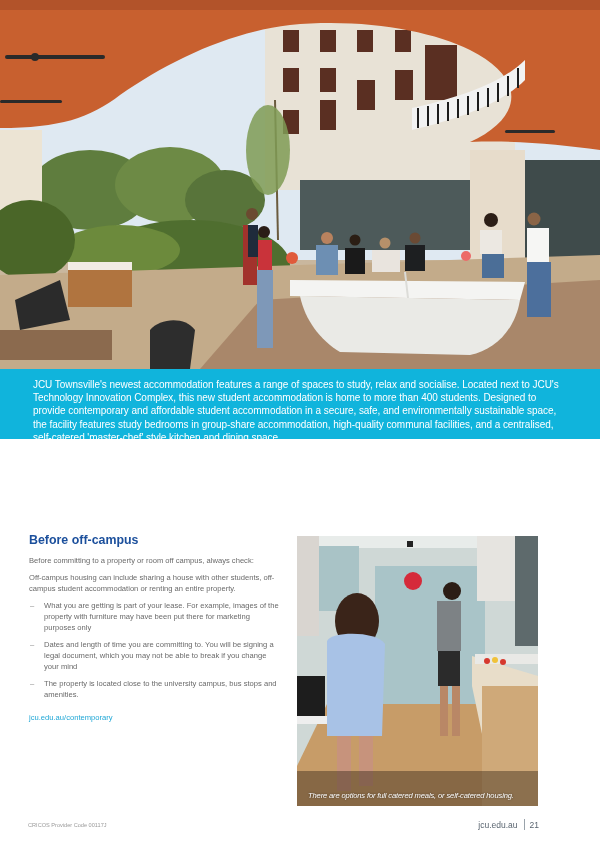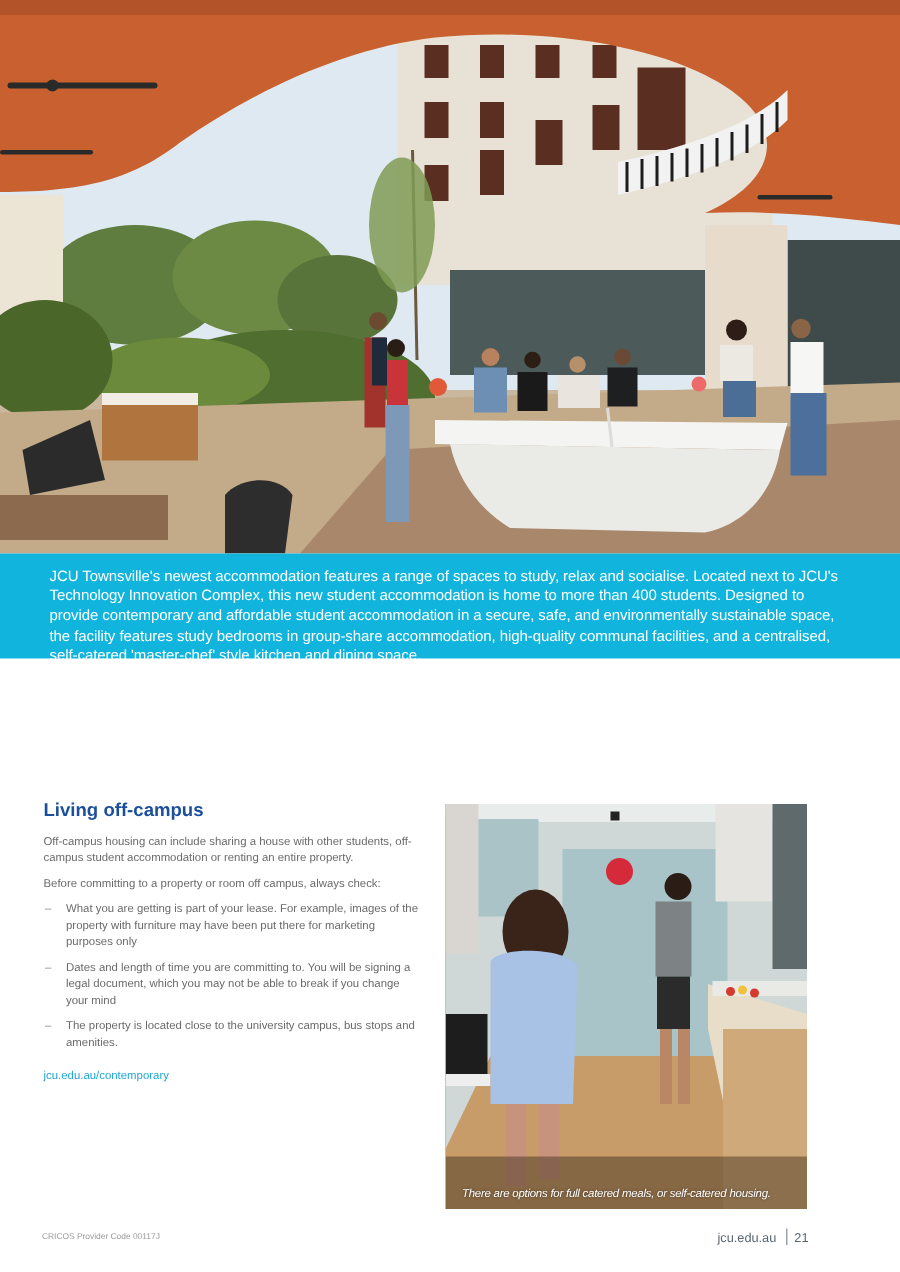--- a/index.html
+++ b/index.html
@@ -135,23 +135,23 @@
       <circle cx="534" cy="219" r="6.5" fill="#8a6446"></circle>
     </g>
   </svg>
 </div>
 
 <div class="intro-band">
   <p class="intro-text">JCU Townsville's newest accommodation features a range of spaces to study, relax and socialise. Located next to JCU's Technology Innovation Complex, this new student accommodation is home to more than 400 students. Designed to provide contemporary and affordable student accommodation in a secure, safe, and environmentally sustainable space, the facility features study bedrooms in group-share accommodation, high-quality communal facilities, and a centralised, self-catered 'master-chef' style kitchen and dining space.</p>
 </div>
 
 <div class="left-col">
-  <h2 class="section-heading">Living off-campus</h2>
+  <h2 class="section-heading">Before off-campus</h2>
+  <p class="body-para">Before committing to a property or room off campus, always check:</p>
   <p class="body-para">Off-campus housing can include sharing a house with other students, off-campus student accommodation or renting an entire property.</p>
-  <p class="body-para">Before committing to a property or room off campus, always check:</p>
   <ul class="bullet-list">
     <li class="bullet-item">
       <span class="bullet-dash">–</span>
       <span>What you are getting is part of your lease. For example, images of the property with furniture may have been put there for marketing purposes only</span>
     </li>
     <li class="bullet-item">
       <span class="bullet-dash">–</span>
       <span>Dates and length of time you are committing to. You will be signing a legal document, which you may not be able to break if you change your mind</span>
     </li>
     <li class="bullet-item">

